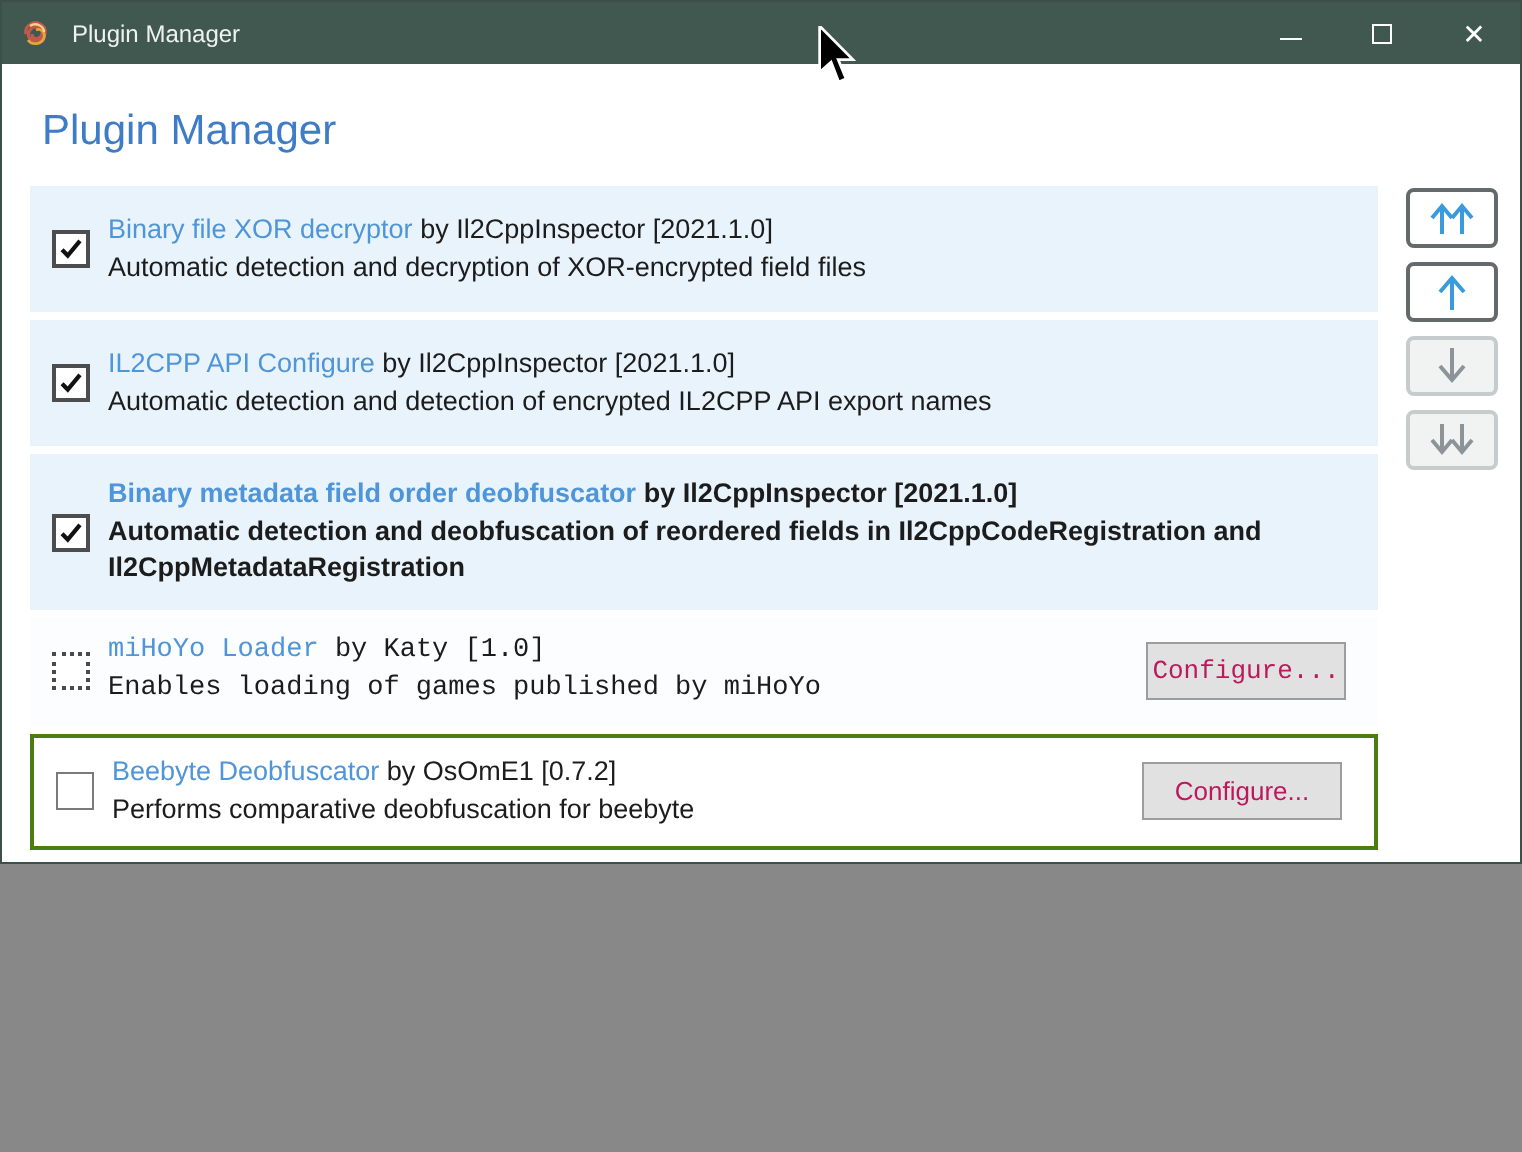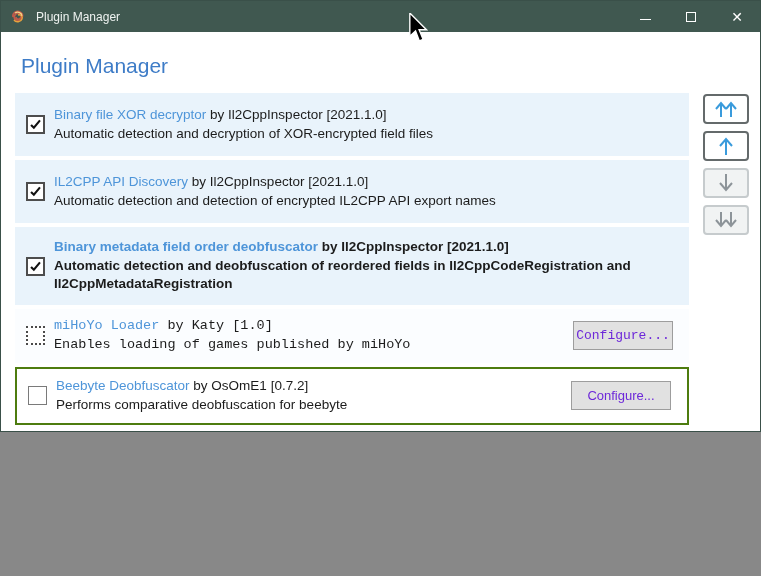--- a/index.html
+++ b/index.html
@@ -34,21 +34,21 @@
     background:#fff; border:2px solid #4d4d4d;
     display:flex; align-items:center; justify-content:center;
   }
   .checkbox.dotted { border:2px dotted #4a4a4a; }
   .checkbox.unchecked { border:1px solid #7a7a7a; }
   .check-glyph { display:block; }
   .row-text { flex:1; font-size:13.5px; color:#1c1c1c; line-height:1.4; padding:8px 6px 8px 0; }
   .plugin-name { color:#4e95d9; }
   .configure-btn {
     flex:none; margin-right:16px; width:100px; height:29px;
-    background:#e1e1e1; border:1px solid #9d9d9d; color:#6d28d9;
+    background:#e1e1e1; border:1px solid #9d9d9d; color:#be185d;
     font-size:13px; font-family:inherit; display:flex; align-items:center; justify-content:center;
   }
   
   .arrows { position:absolute; left:702px; top:93px; display:flex; flex-direction:column; gap:7px; }
   .arrow-btn {
     width:46px; height:30px; border-radius:4px; background:#fff; border:2px solid #646a6b;
     display:flex; align-items:center; justify-content:center;
   }
   .arrow-btn.disabled { background:#f1f3f3; border-color:#c6cbcd; }
   .arrow-btn svg { display:block; }
@@ -107,21 +107,21 @@
       </div>
     </div>
 
     <div class="row">
       <span class="checkbox">
         <svg class="check-glyph" width="13" height="13" viewBox="0 0 16 16">
             <path d="M2.5 8.5 L6 12 L13.5 3" stroke="#111" stroke-width="2.6" fill="none"></path>
           </svg>
       </span>
       <div class="row-text">
-        <span class="plugin-name">IL2CPP API Discovery</span>
+        <span class="plugin-name">IL2CPP API Configure</span>
         <span>by Il2CppInspector [2021.1.0]</span><br>
         <span>Automatic detection and detection of encrypted IL2CPP API export names</span>
       </div>
     </div>
 
     <div class="row tall">
       <span class="checkbox">
         <svg class="check-glyph" width="13" height="13" viewBox="0 0 16 16">
             <path d="M2.5 8.5 L6 12 L13.5 3" stroke="#111" stroke-width="2.6" fill="none"></path>
           </svg>

